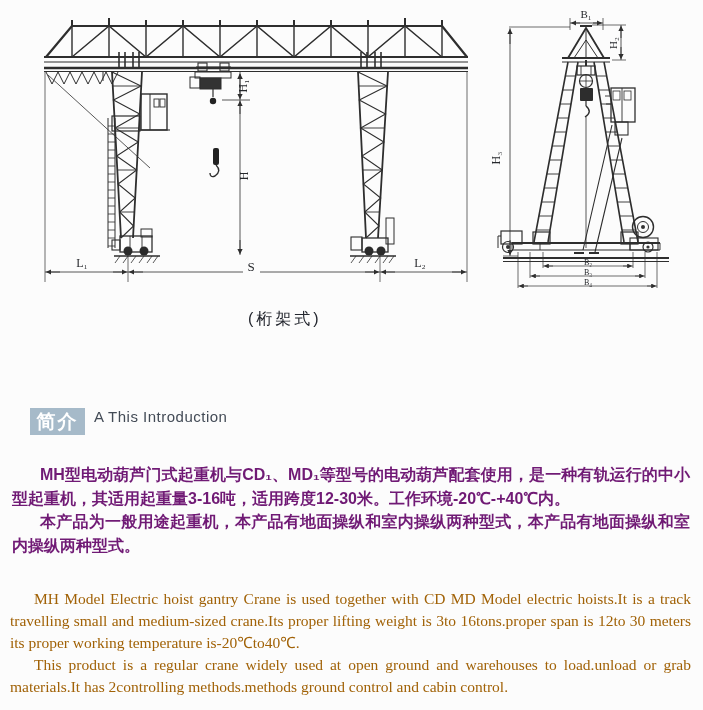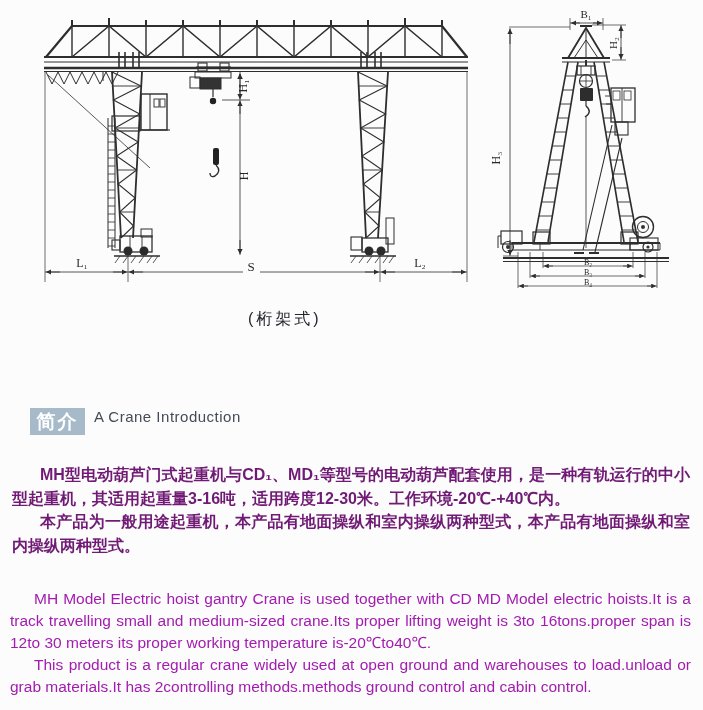--- a/index.html
+++ b/index.html
@@ -26,21 +26,21 @@
   .section-title{font-size:15px;color:#434b56;letter-spacing:.5px;}
   .cn-block{position:absolute;left:12px;right:13px;top:463px;}
   .cn-block p{
     margin:0;font-size:16px;font-weight:bold;line-height:23.5px;
     text-indent:28px;text-align:justify;color:#701a75;
     font-family:"Liberation Sans",sans-serif;
   }
   .en-block{position:absolute;left:10px;right:12px;top:588px;}
   .en-block p{
     margin:0;font-size:15.5px;line-height:22px;text-indent:24px;
-    text-align:justify;color:#a21caf;font-family:Liberation Sans, sans-serif;
+    text-align:justify;color:#a16207;font-family:Liberation Serif, serif;
   }
 </style>
 </head>
 <body>
 
 <div class="page">
 
   <svg class="diagram" width="703" height="305" viewBox="0 0 703 305">
     <defs>
       <marker id="arw" viewBox="0 0 8 8" refX="7" refY="4" markerWidth="7" markerHeight="7" orient="auto">
@@ -247,21 +247,21 @@
       <text x="588" y="264.5" text-anchor="middle" font-size="8">B₂</text>
       <text x="588" y="274.5" text-anchor="middle" font-size="8">B₃</text>
       <text x="588" y="284.5" text-anchor="middle" font-size="8">B₄</text>
     </g>
   </svg>
 
   <div class="caption">(桁架式)</div>
 
   <div class="section-header">
     <span class="badge">简介</span>
-    <span class="section-title">A Crane Introduction</span>
+    <span class="section-title">A This Introduction</span>
   </div>
 
   <div class="cn-block">
     <p>MH型电动葫芦门式起重机与CD₁、MD₁等型号的电动葫芦配套使用，是一种有轨运行的中小型起重机，其适用起重量3-16吨，适用跨度12-30米。工作环境-20℃-+40℃内。</p>
     <p>本产品为一般用途起重机，本产品有地面操纵和室内操纵两种型式，本产品有地面操纵和室内操纵两种型式。</p>
   </div>
 
   <div class="en-block">
     <p>MH Model Electric hoist gantry Crane is used together with CD MD Model electric hoists.It is a track travelling small and medium-sized crane.Its proper lifting weight is 3to 16tons.proper span is 12to 30 meters its proper working temperature is-20℃to40℃.</p>
     <p>This product is a regular crane widely used at open ground and warehouses to load.unload or grab materials.It has 2controlling methods.methods ground control and cabin control.</p>

